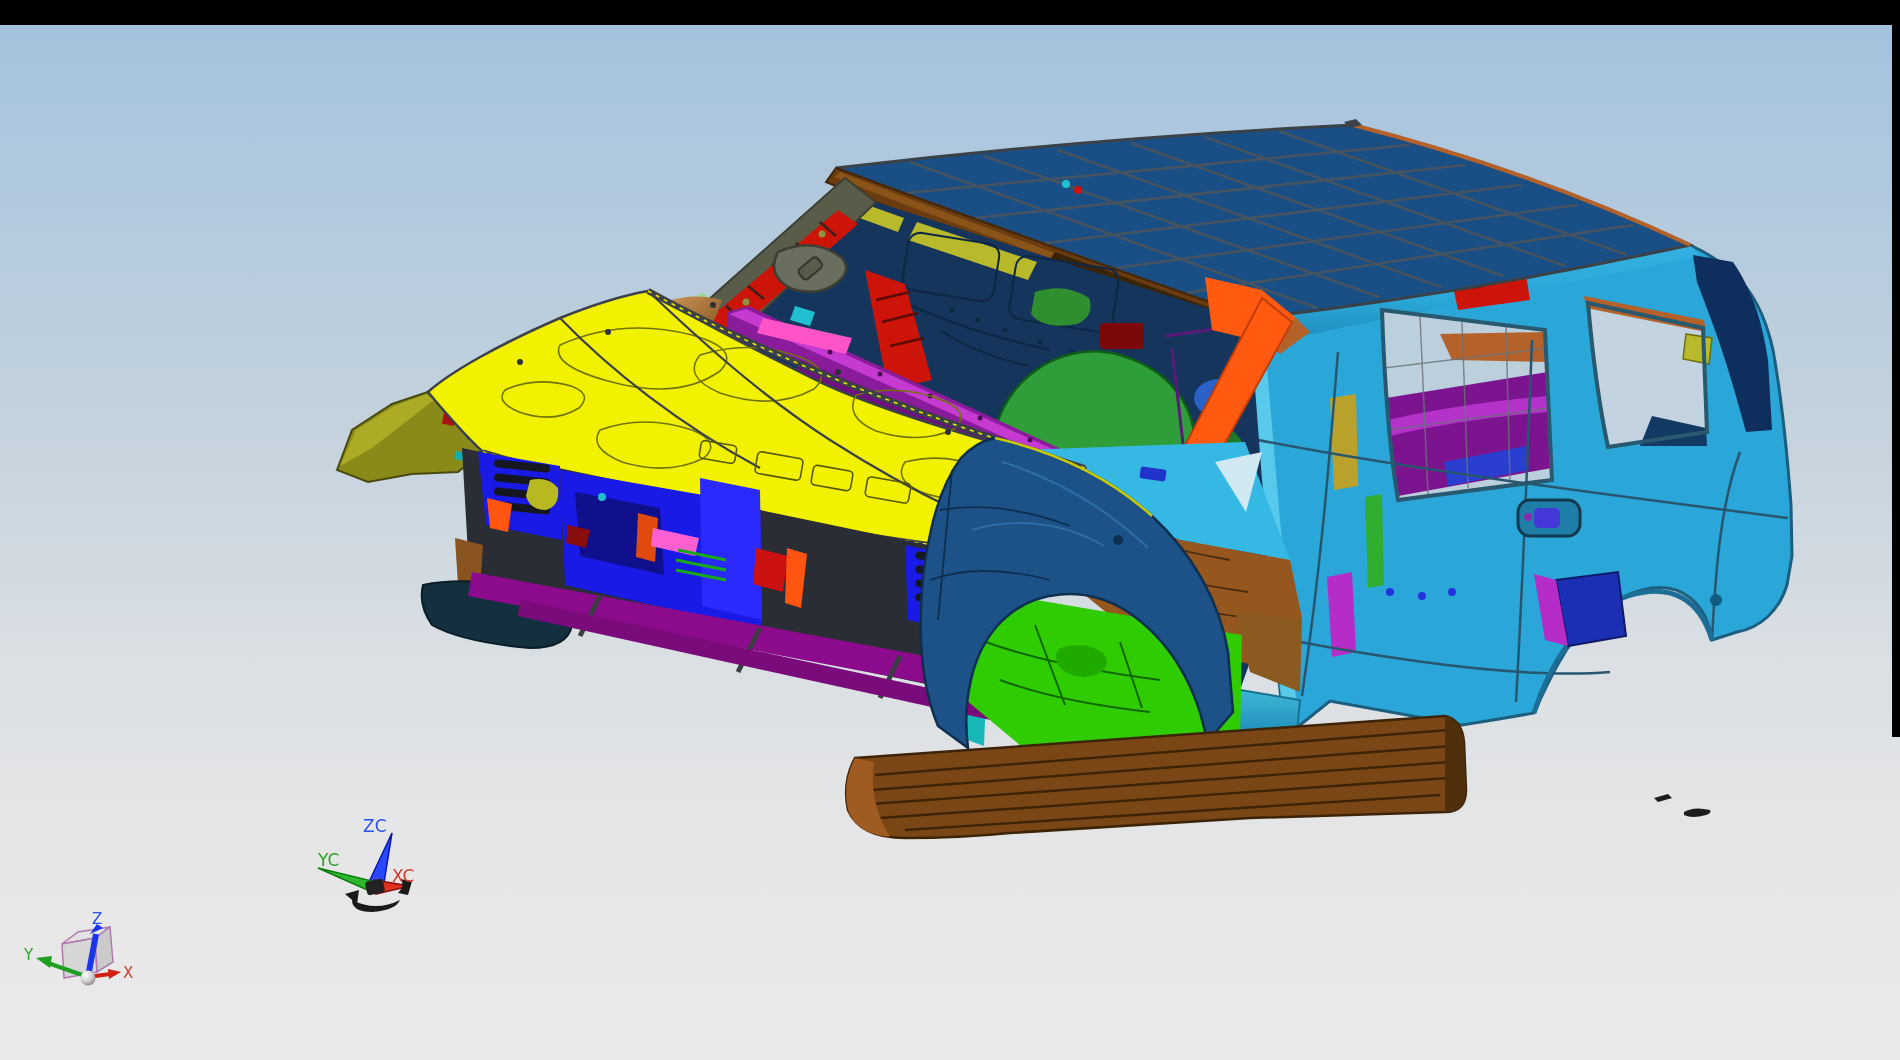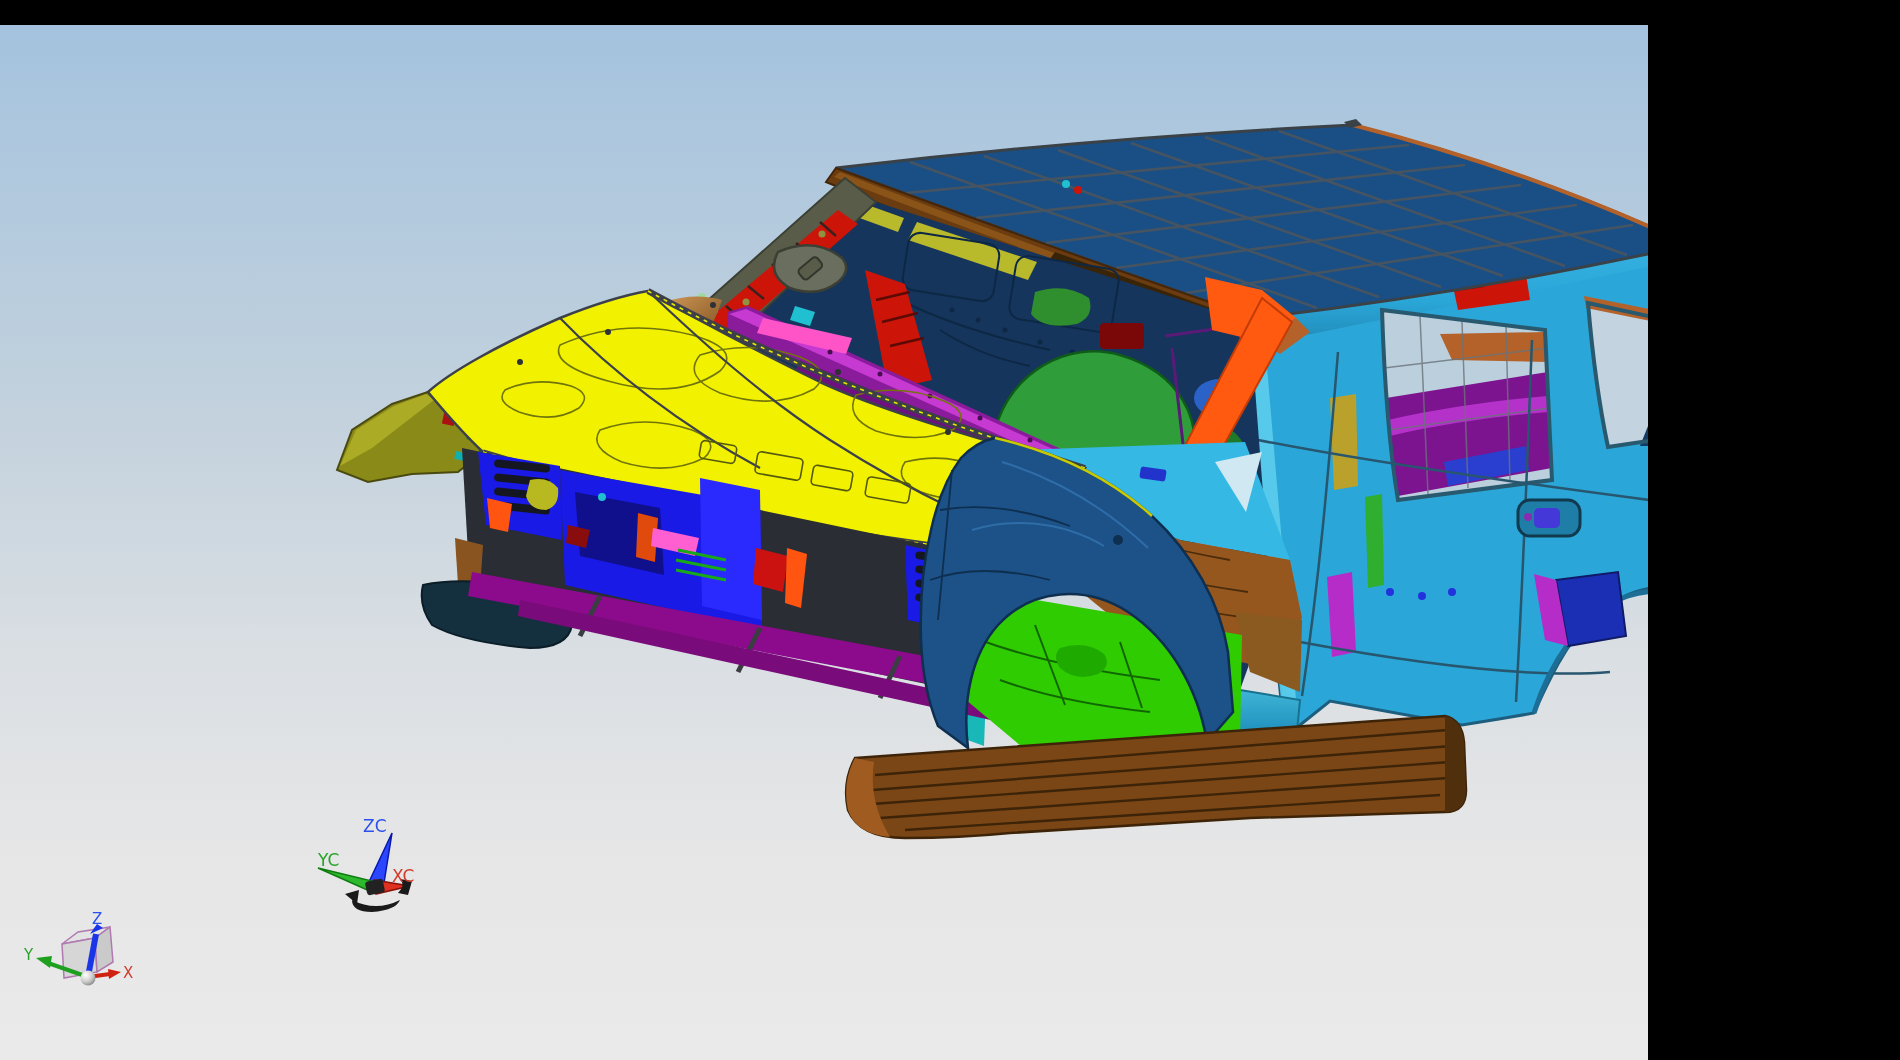--- a/index.html
+++ b/index.html
@@ -1,17 +1,17 @@
 <!DOCTYPE html>
 <html><head>
 <meta charset="utf-8">
 <style>
   html,body{margin:0;padding:0;background:#000;}
   .stage{
-    position:relative;width:1648px;height:1060px;overflow:hidden;
+    position:relative;width:1900px;height:1060px;overflow:hidden;
     font-family:"DejaVu Sans", sans-serif;
     background:linear-gradient(180deg,#a2c1dd 0%, #a9c5de 8%, #c2d1dd 38%, #dadfe3 62%, #e6e6e7 80%, #eaeaea 100%);
   }
   .topbar{position:absolute;left:0;top:0;width:1900px;height:25px;background:#000;}
   .rightstrip{position:absolute;left:1892px;top:25px;width:8px;height:712px;background:#000;}
   svg{position:absolute;left:0;top:0;}
   text{font-family:"DejaVu Sans", sans-serif;}
 </style>
 </head>
 <body>

